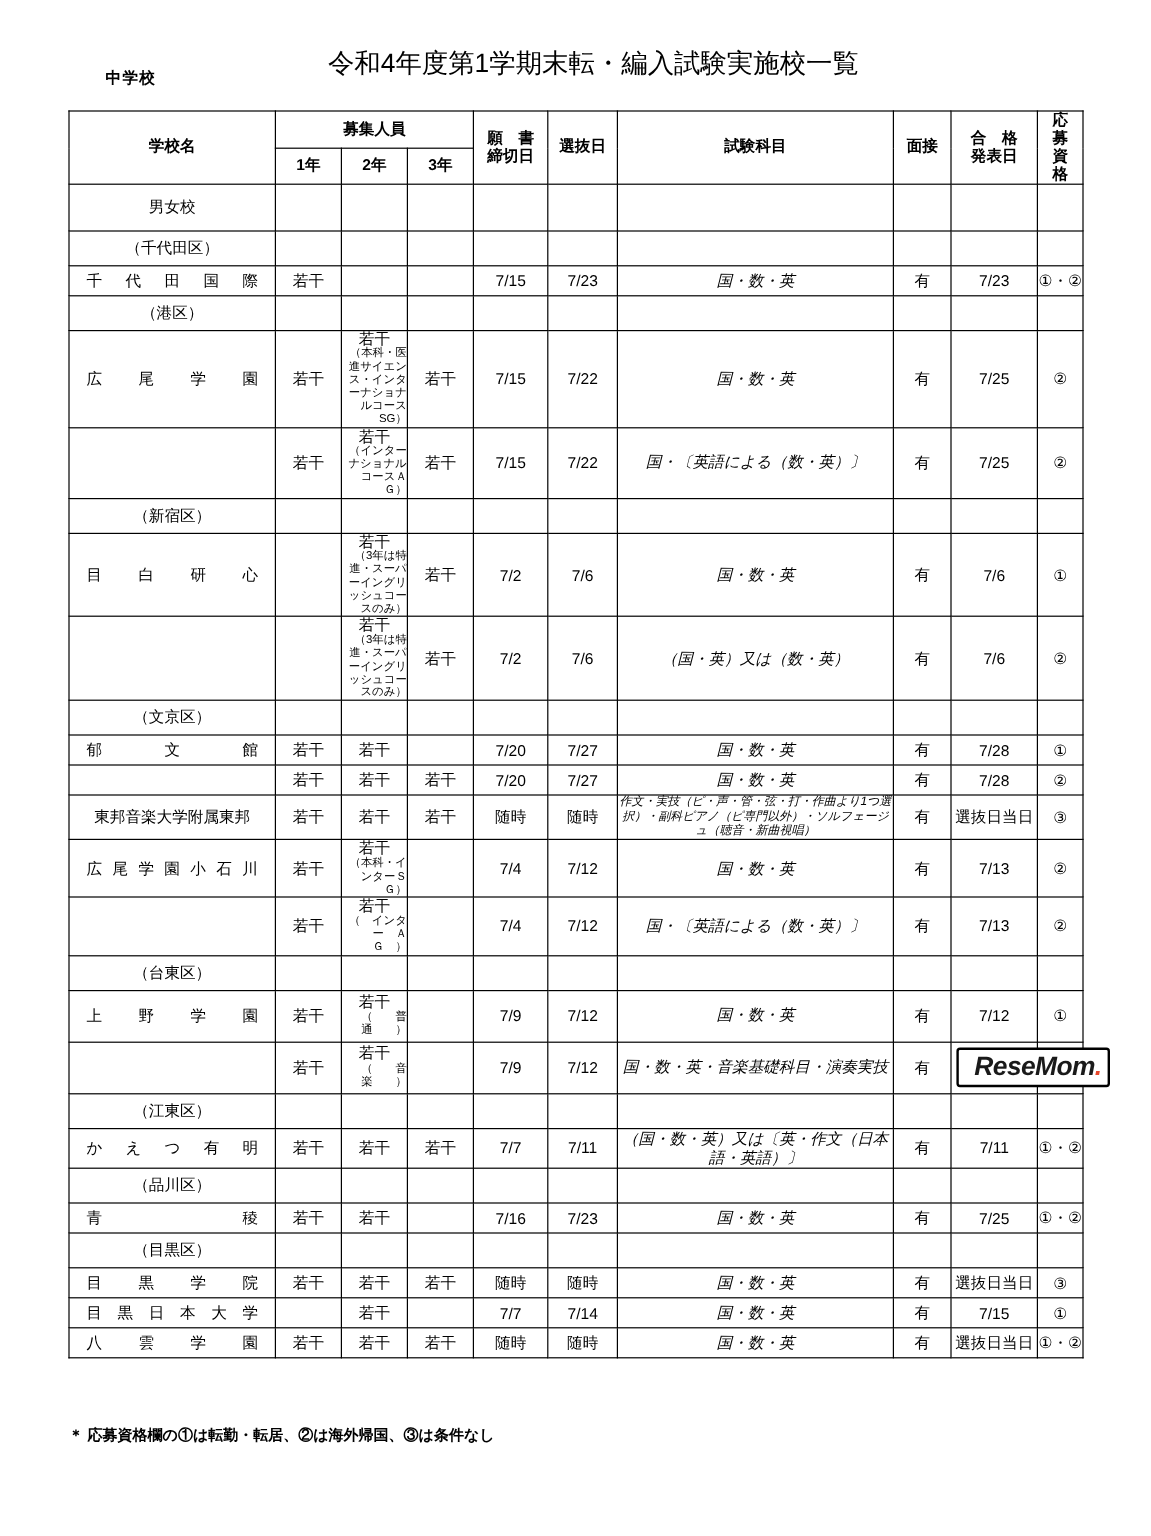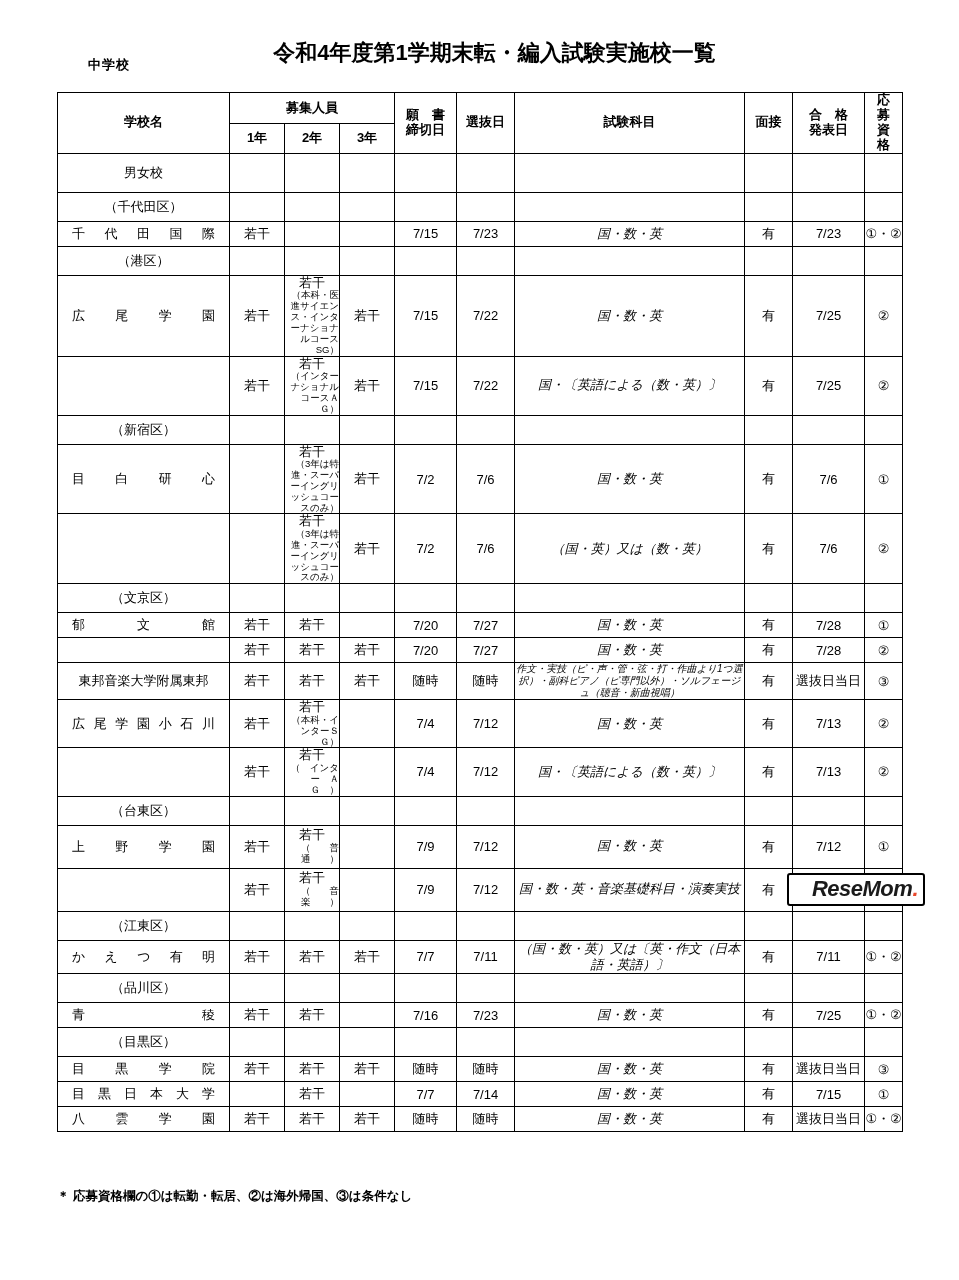--- a/index.html
+++ b/index.html
@@ -29,21 +29,21 @@
     font-weight: bold;
     letter-spacing: 1px;
   }
   .doc-title {
     position: absolute;
     left: 0;
     right: 0;
     top: 38px;
     text-align: center;
     font-size: 22px;
-    font-weight: bold;
+    font-weight: normal;
     letter-spacing: 0px;
     font-family: "Liberation Sans", sans-serif;
     padding-left: 30px;
   }
   table.main {
     position: absolute;
     left: 57px;
     top: 92px;
     width: 845px;
     border-collapse: collapse;
@@ -136,21 +136,21 @@
     font-weight: bold;
     color: #1a1a1a;
     letter-spacing: -0.5px;
     font-style: italic;
   }
   .brand .accent { color: #e8472b; }
   .brand-box {
     display: inline-block;
     border: 2px solid #000;
     border-radius: 3px;
-    padding: 1px 5px 2px 23px;
+    padding: 1px 5px 2px 13px;
     background: #fff;
   }
 </style>
 </head>
 <body>
 
 <div class="page">
 
   <div class="school-type">中学校</div>
   <div class="doc-title">令和4年度第1学期末転・編入試験実施校一覧</div>

